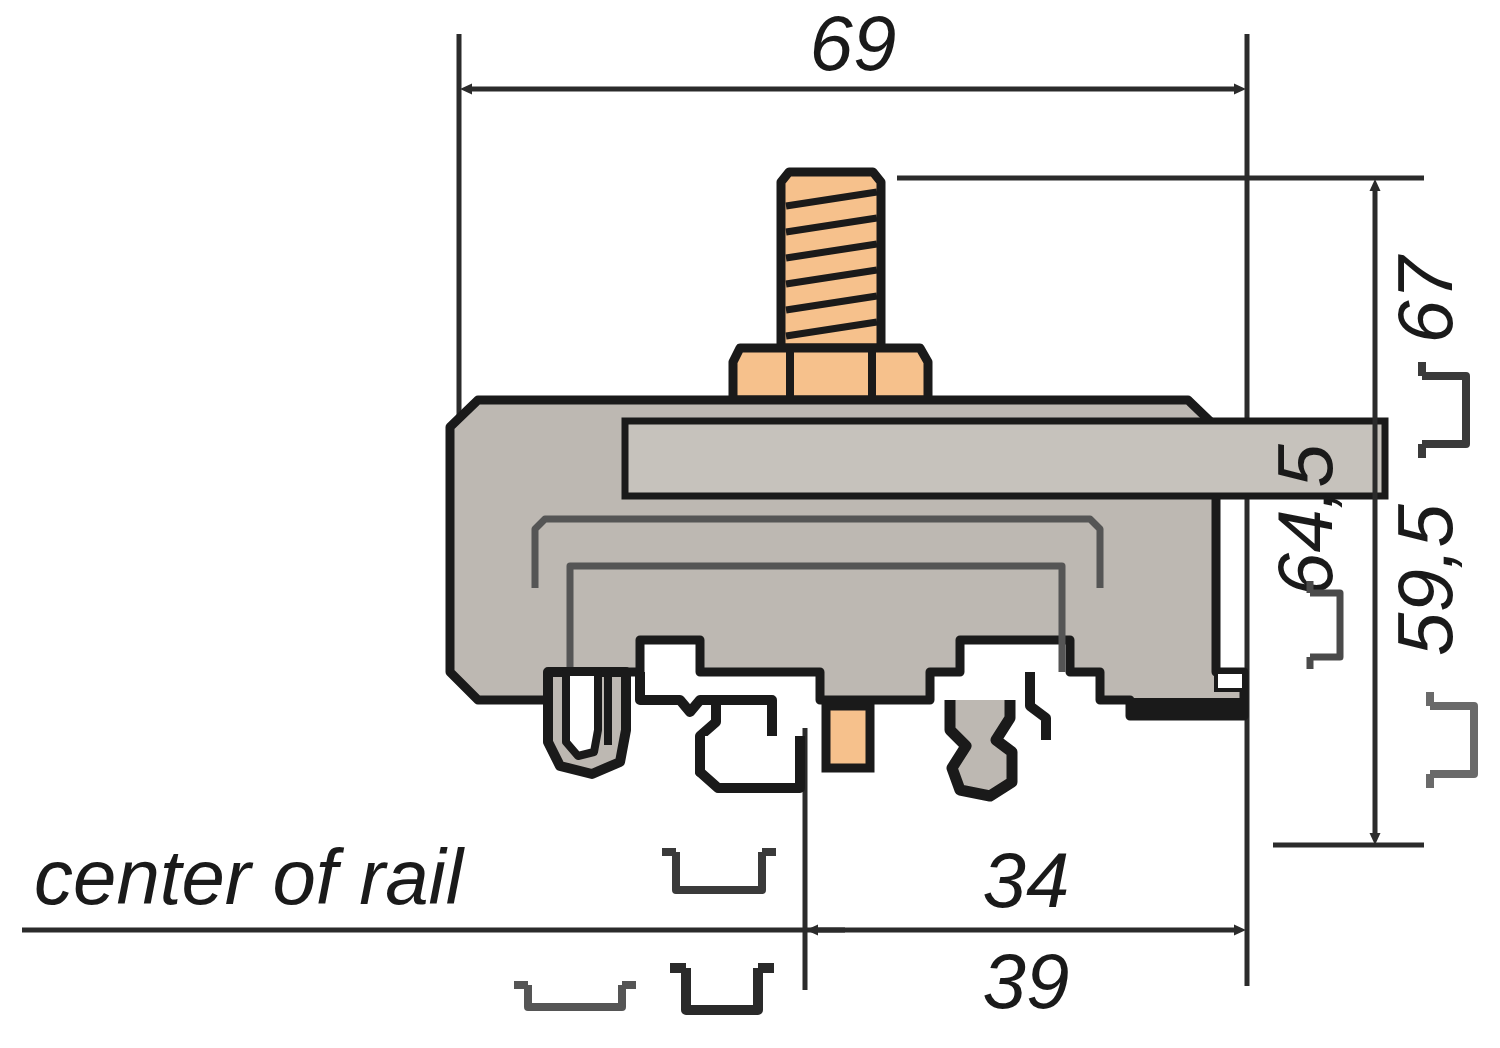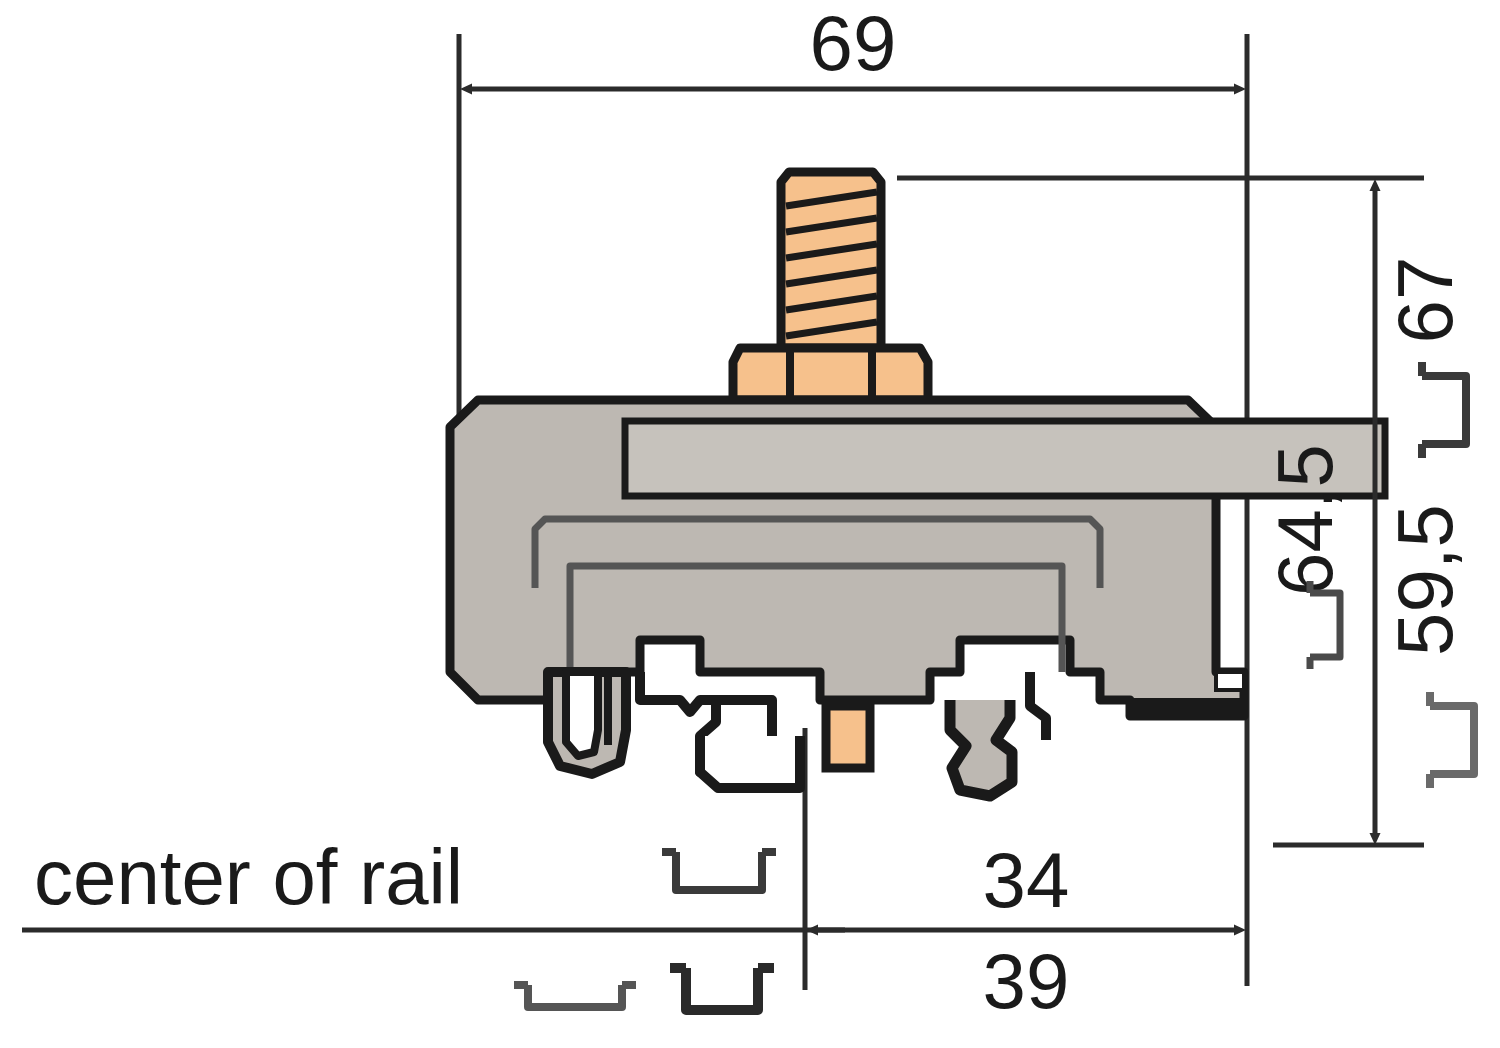--- a/index.html
+++ b/index.html
@@ -9,20 +9,21 @@
   }
   body {
     font-family: "Liberation Sans", sans-serif;
   }
   #drawing-root {
     position: relative;
     width: 1500px;
     height: 1048px;
     background: #ffffff;
     overflow: hidden;
+    font-style: italic;
   }
   #drawing-svg {
     position: absolute;
     left: 0;
     top: 0;
     width: 1500px;
     height: 1048px;
   }
   .dim-text {
     font-family: "Liberation Sans", sans-serif;

